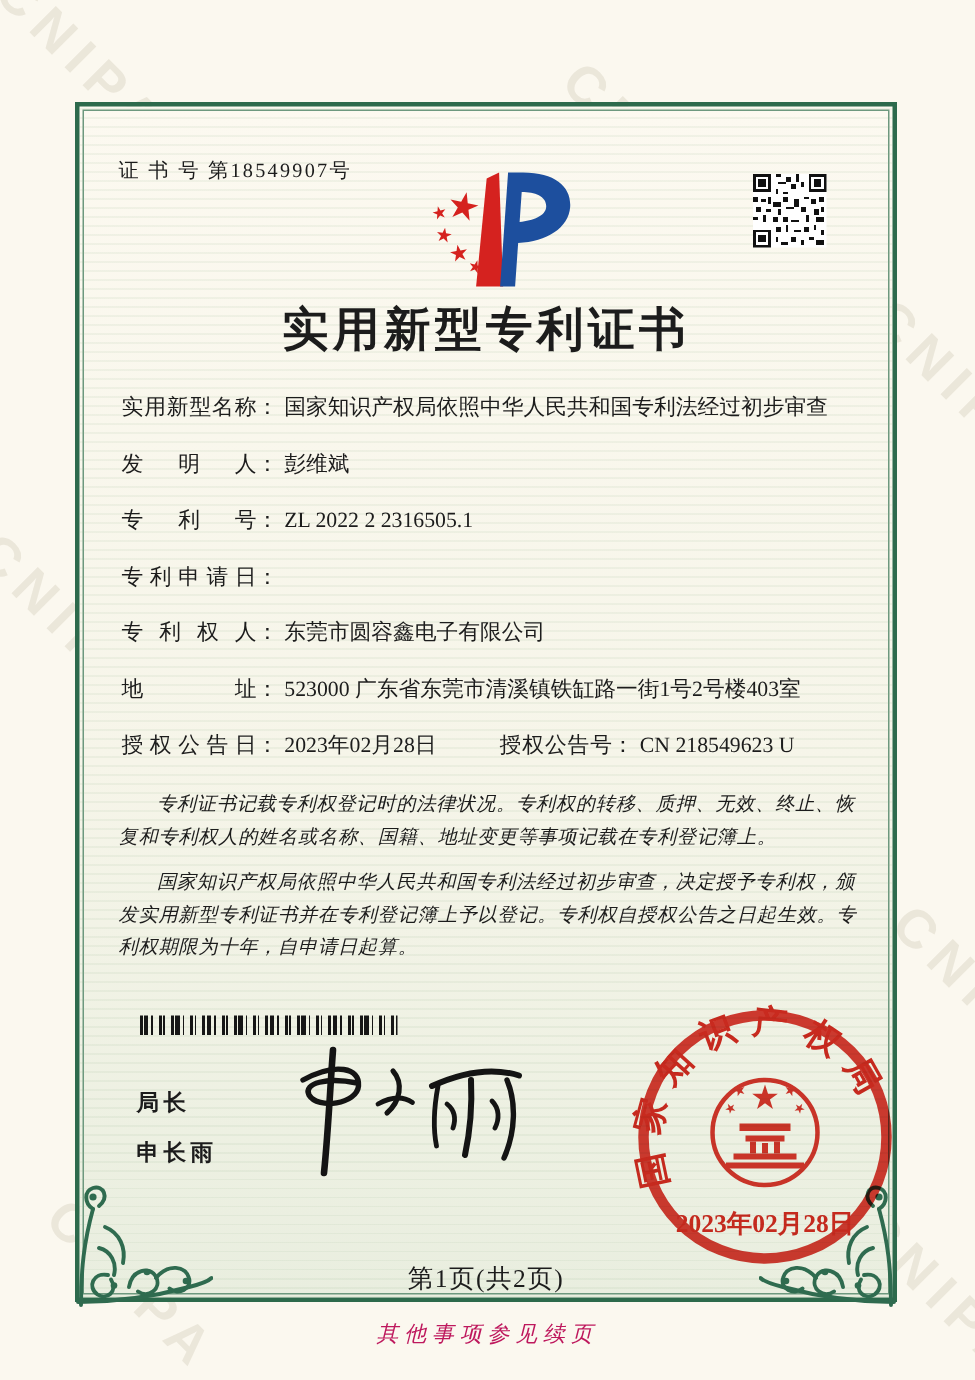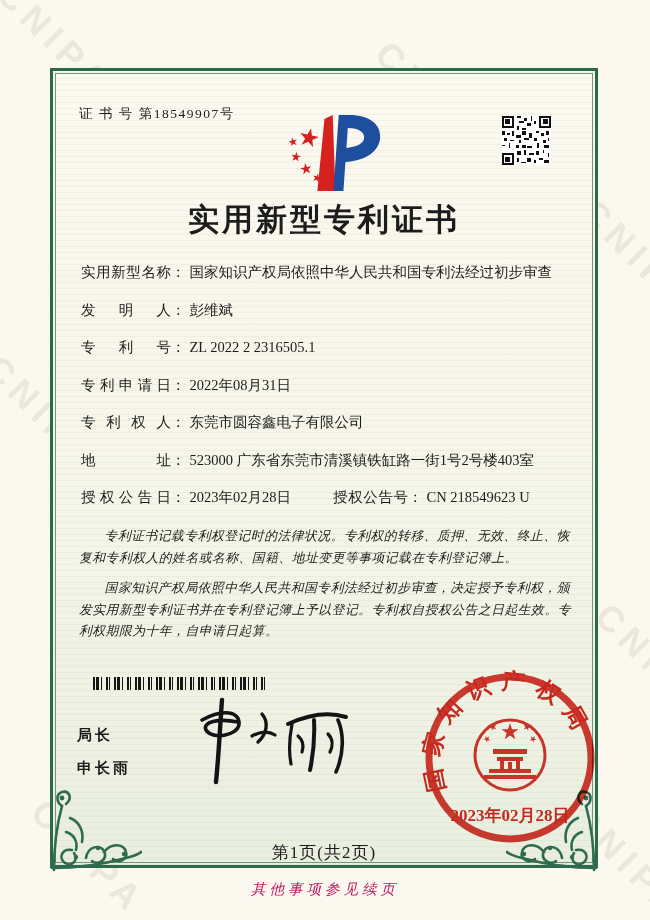--- a/index.html
+++ b/index.html
@@ -41,21 +41,21 @@
   .paras p{margin:0 0 9px 0;text-indent:2em;}
   
   .barcode{position:absolute;left:40px;top:606px;width:172px;height:13px;z-index:4;
       background:repeating-linear-gradient(90deg,
         #161616 0 2px,transparent 2px 3px,
         #161616 3px 6px,transparent 6px 8px,
         #161616 8px 9px,transparent 9px 13px,
         #161616 13px 15px,transparent 15px 16px,
         #161616 16px 17px,transparent 17px 21px);}
   
-  .officer{position:absolute;left:24px;top:655px;z-index:4;
+  .officer{position:absolute;left:38px;top:655px;z-index:4;
            font-family:"Liberation Sans",sans-serif;font-weight:bold;font-size:15px;letter-spacing:3px;}
   .officer div{margin-bottom:14px;}
   .signature{position:absolute;left:135px;top:615px;width:180px;height:110px;z-index:4;}
   
   .seal{position:absolute;left:368px;top:598px;width:178px;height:178px;z-index:5;
         mix-blend-mode:multiply;opacity:0.95;}
   
   .page-info{position:absolute;left:0;top:770px;width:100%;text-align:center;
              font-size:17px;letter-spacing:1px;z-index:4;}
   .cont-note{position:absolute;left:0;top:880px;width:100%;text-align:center;
@@ -202,21 +202,20 @@
         <span class="val">彭维斌</span>
       </div>
       <div class="row">
         <span class="lab">专利号</span>
         <span class="col">：</span>
         <span class="val">ZL 2022 2 2316505.1</span>
       </div>
       <div class="row">
         <span class="lab">专利申请日</span>
         <span class="col">：</span>
-        <span class="val">2022年08月31日</span>
       </div>
       <div class="row">
         <span class="lab">专利权人</span>
         <span class="col">：</span>
         <span class="val">东莞市圆容鑫电子有限公司</span>
       </div>
       <div class="row">
         <span class="lab">地址</span>
         <span class="col">：</span>
         <span class="val">523000 广东省东莞市清溪镇铁缸路一街1号2号楼403室</span>

